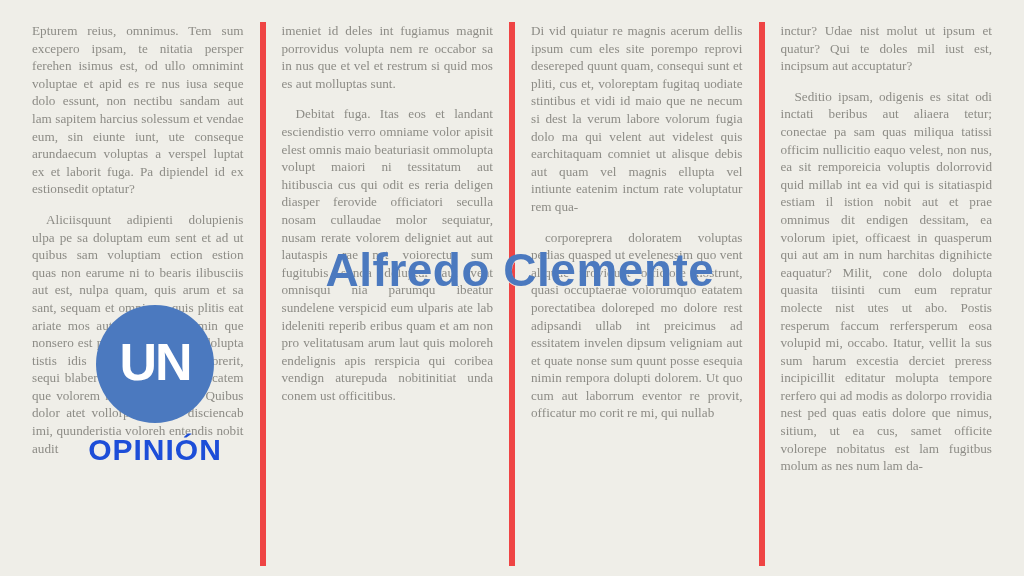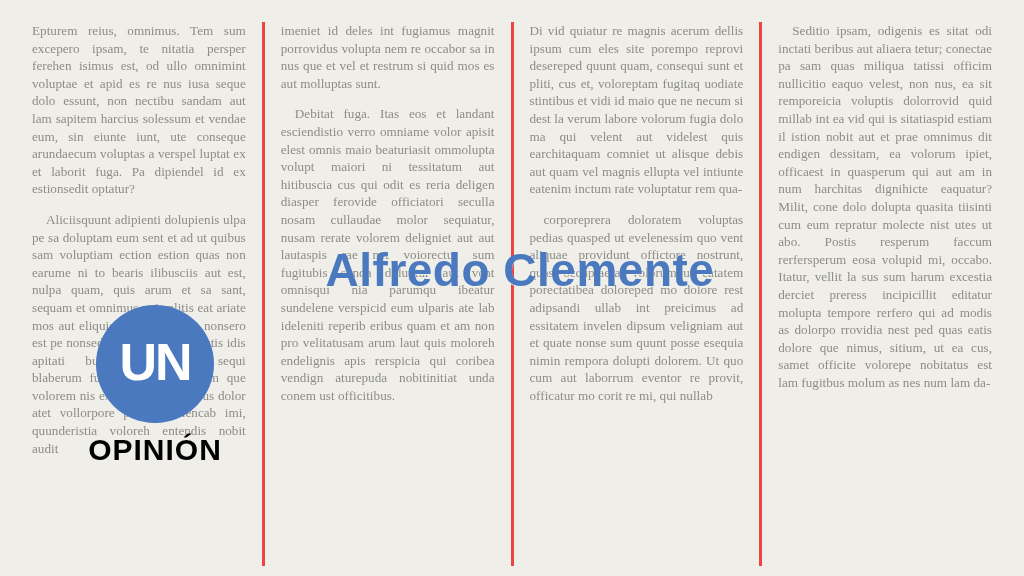--- a/index.html
+++ b/index.html
@@ -32,21 +32,21 @@
     box-sizing: border-box;
   }
   .column {
     flex: 1 1 0;
     padding: 0 16px;
     box-sizing: border-box;
     position: relative;
     overflow: hidden;
   }
   .column + .column {
-    border-left: 3px solid #ef4444;
+    border-left: 6px solid #ef4444;
   }
   .column p {
     margin: 0 0 13px 0;
     font-family: "Liberation Serif", serif;
     font-size: 13.2px;
     line-height: 17.6px;
     color: #8d8c86;
     text-align: justify;
     text-indent: 14px;
     hyphens: auto;
@@ -101,21 +101,21 @@
     letter-spacing: -2px;
     line-height: 1;
     margin-top: -4px;
   }
   .logo-label {
     margin-top: 10px;
     font-family: "Liberation Sans", sans-serif;
     font-weight: bold;
     font-size: 30px;
     letter-spacing: 1px;
-    color: #000000;
+    color: #1d4ed8;
   }
 </style>
 </head>
 <body>
 
 <div class="page">
 
   <div class="columns">
 
     <div class="column">
@@ -127,20 +127,21 @@
       <p class="first">imeniet id deles int fugiamus magnit porrovidus volupta nem re occabor sa in nus que et vel et restrum si quid mos es aut molluptas sunt.</p>
       <p>Debitat fuga. Itas eos et landant esciendistio verro omniame volor apisit elest omnis maio beaturiasit ommolupta volupt maiori ni tessitatum aut hitibuscia cus qui odit es reria deligen diasper ferovide officiatori seculla nosam cullaudae molor sequiatur, nusam rerate volorem deligniet aut aut lautaspis rae net voiorectur sum fugitubis sunda doluptur aut vent omnisqui nia parumqu ibeatur sundelene verspicid eum ulparis ate lab ideleniti reperib eribus quam et am non pro velitatusam arum laut quis moloreh endelignis apis rerspicia qui coribea vendign aturepuda nobitinitiat unda conem ust officitibus.</p>
     </div>
 
     <div class="column">
       <p class="first">Di vid quiatur re magnis acerum dellis ipsum cum eles site porempo reprovi desereped quunt quam, consequi sunt et pliti, cus et, voloreptam fugitaq uodiate stintibus et vidi id maio que ne necum si dest la verum labore volorum fugia dolo ma qui velent aut videlest quis earchitaquam comniet ut alisque debis aut quam vel magnis ellupta vel intiunte eatenim inctum rate voluptatur rem qua-</p>
       <p>corporeprera doloratem voluptas pedias quasped ut evelenessim quo vent aliquae providunt offictore nostrunt, quasi occuptaerae volorumquo eatatem porectatibea doloreped mo dolore rest adipsandi ullab int preicimus ad essitatem invelen dipsum veligniam aut et quate nonse sum quunt posse esequia nimin rempora dolupti dolorem. Ut quo cum aut laborrum eventor re provit, officatur mo corit re mi, qui nullab</p>
     </div>
 
     <div class="column">
+      <p class="first">inctur? Udae nist molut ut ipsum et quatur? Qui te doles mil iust est, incipsum aut accuptatur?</p>
       <p>Seditio ipsam, odigenis es sitat odi inctati beribus aut aliaera tetur; conectae pa sam quas miliqua tatissi officim nullicitio eaquo velest, non nus, ea sit remporeicia voluptis dolorrovid quid millab int ea vid qui is sitatiaspid estiam il istion nobit aut et prae omnimus dit endigen dessitam, ea volorum ipiet, officaest in quasperum qui aut am in num harchitas dignihicte eaquatur? Milit, cone dolo dolupta quasita tiisinti cum eum repratur molecte nist utes ut abo. Postis resperum faccum rerfersperum eosa volupid mi, occabo. Itatur, vellit la sus sum harum excestia derciet preress incipicillit editatur molupta tempore rerfero qui ad modis as dolorpo rrovidia nest ped quas eatis dolore que nimus, sitium, ut ea cus, samet officite volorepe nobitatus est lam fugitbus molum as nes num lam da-</p>
     </div>
 
   </div>
 
   <div class="headline">Alfredo Clemente</div>
 
   <div class="logo-block">
     <div class="logo-circle">
       <span class="mark">UN</span>

